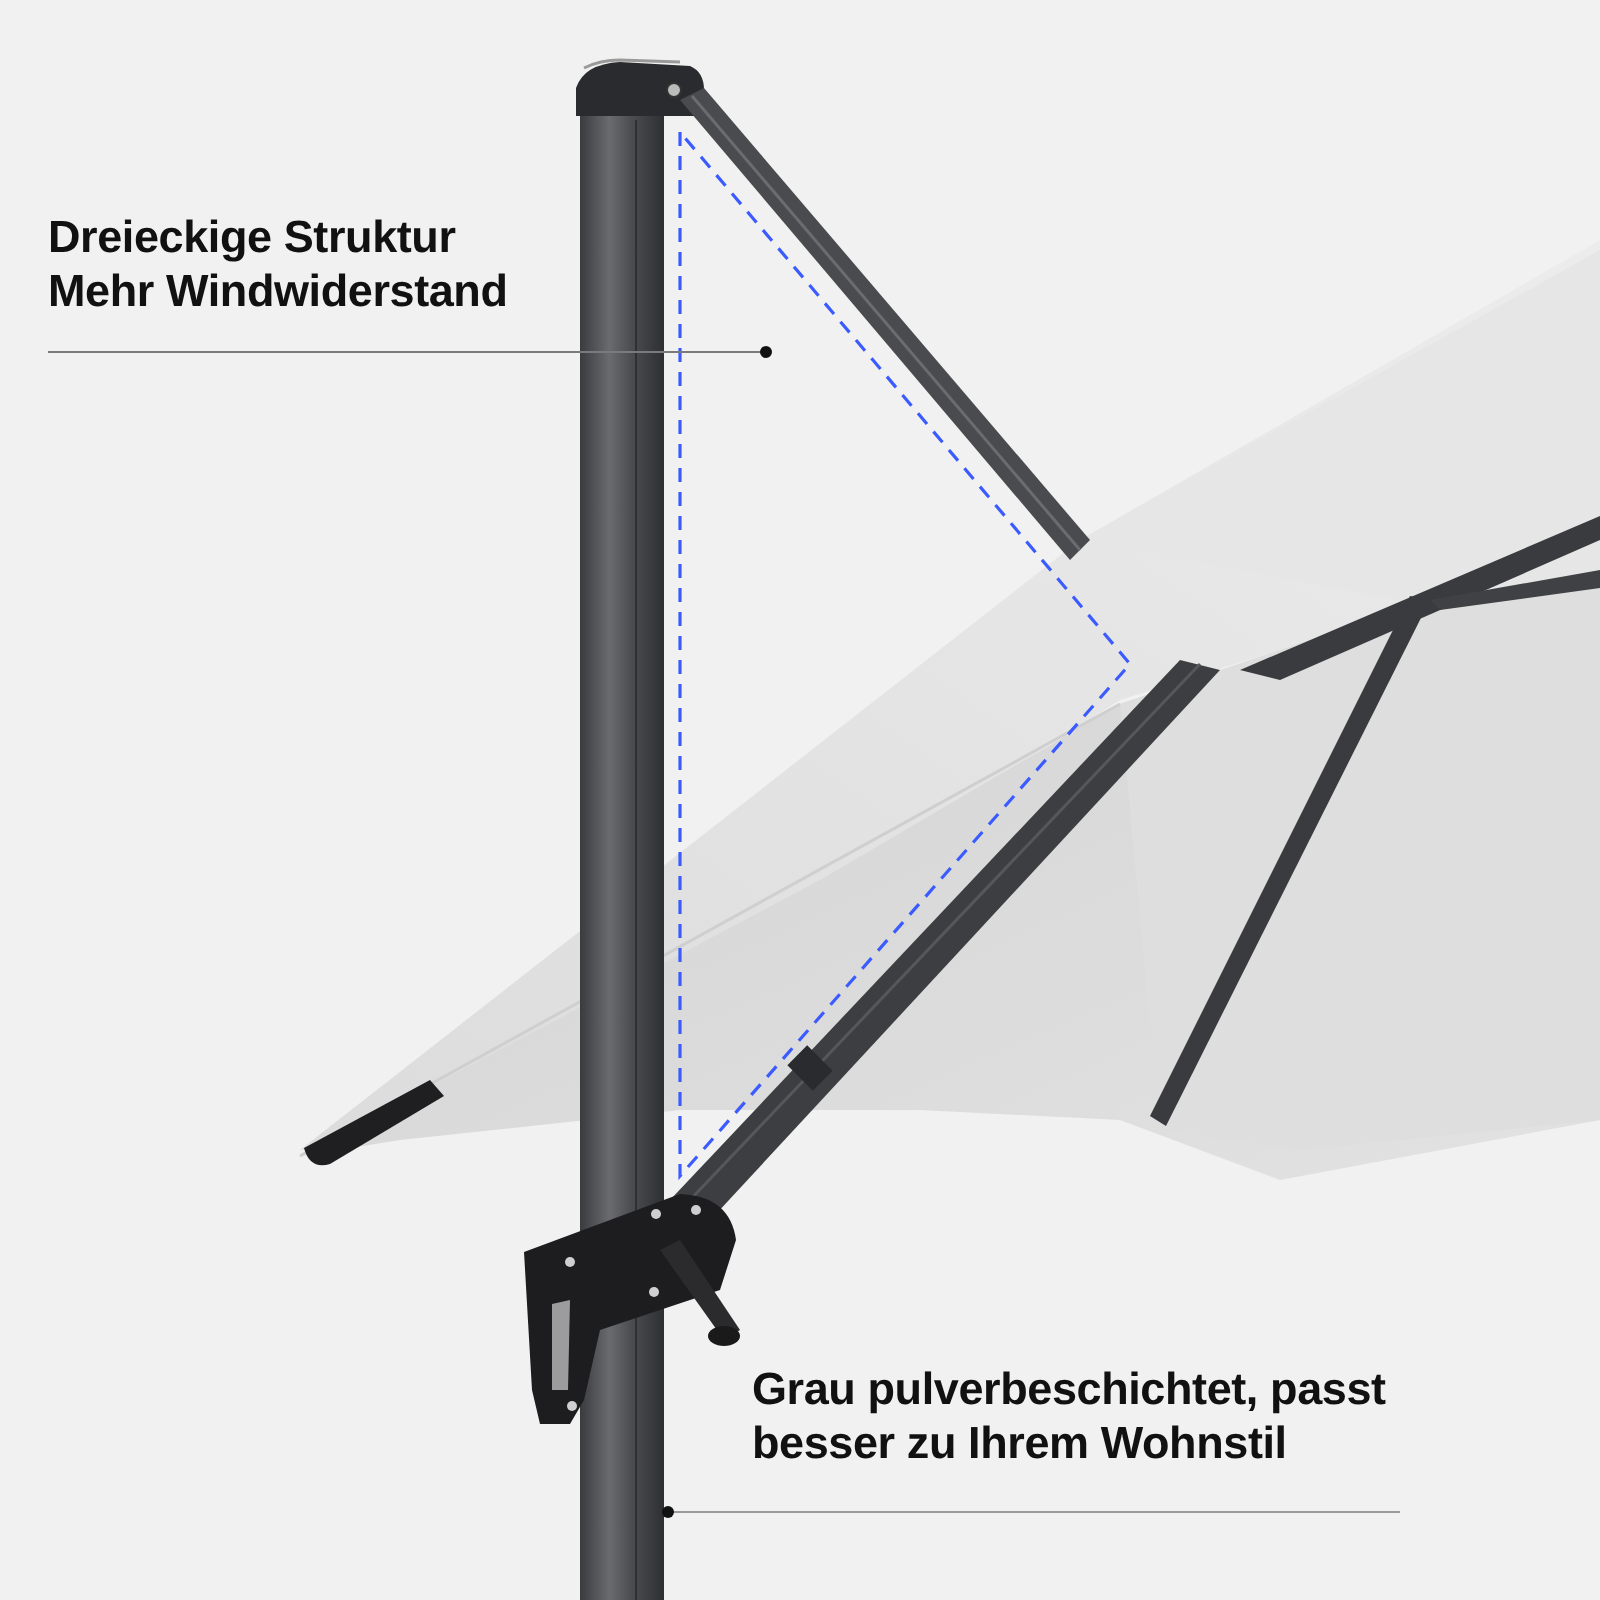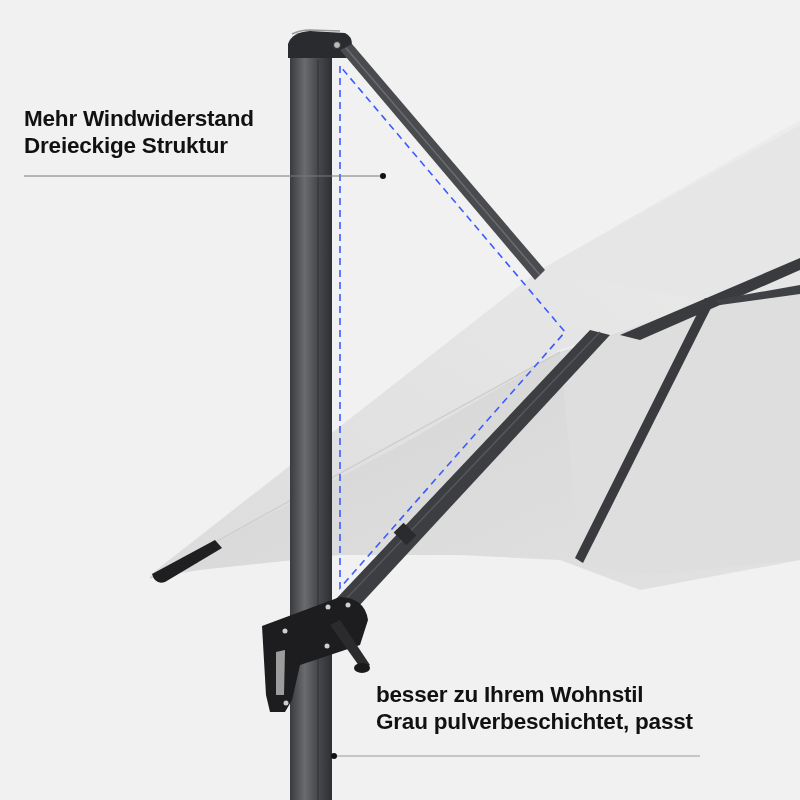--- a/index.html
+++ b/index.html
@@ -102,20 +102,20 @@
     <line x1="24" y1="176" x2="383" y2="176" stroke="#7a7a7a" stroke-width="1"></line>
     <circle cx="383" cy="176" r="3" fill="#111"></circle>
   </g>
   <g>
     <line x1="334" y1="756" x2="700" y2="756" stroke="#9a9a9a" stroke-width="1"></line>
     <circle cx="334" cy="756" r="3" fill="#111"></circle>
   </g>
 </svg>
 
 <div class="caption cap-top">
+  <div>Dreieckige Struktur</div>
   <div>Mehr Windwiderstand</div>
-  <div>Dreieckige Struktur</div>
 </div>
 
 <div class="caption cap-bottom">
+  <div>Grau pulverbeschichtet, passt</div>
   <div>besser zu Ihrem Wohnstil</div>
-  <div>Grau pulverbeschichtet, passt</div>
 </div>
 
 </body></html>

